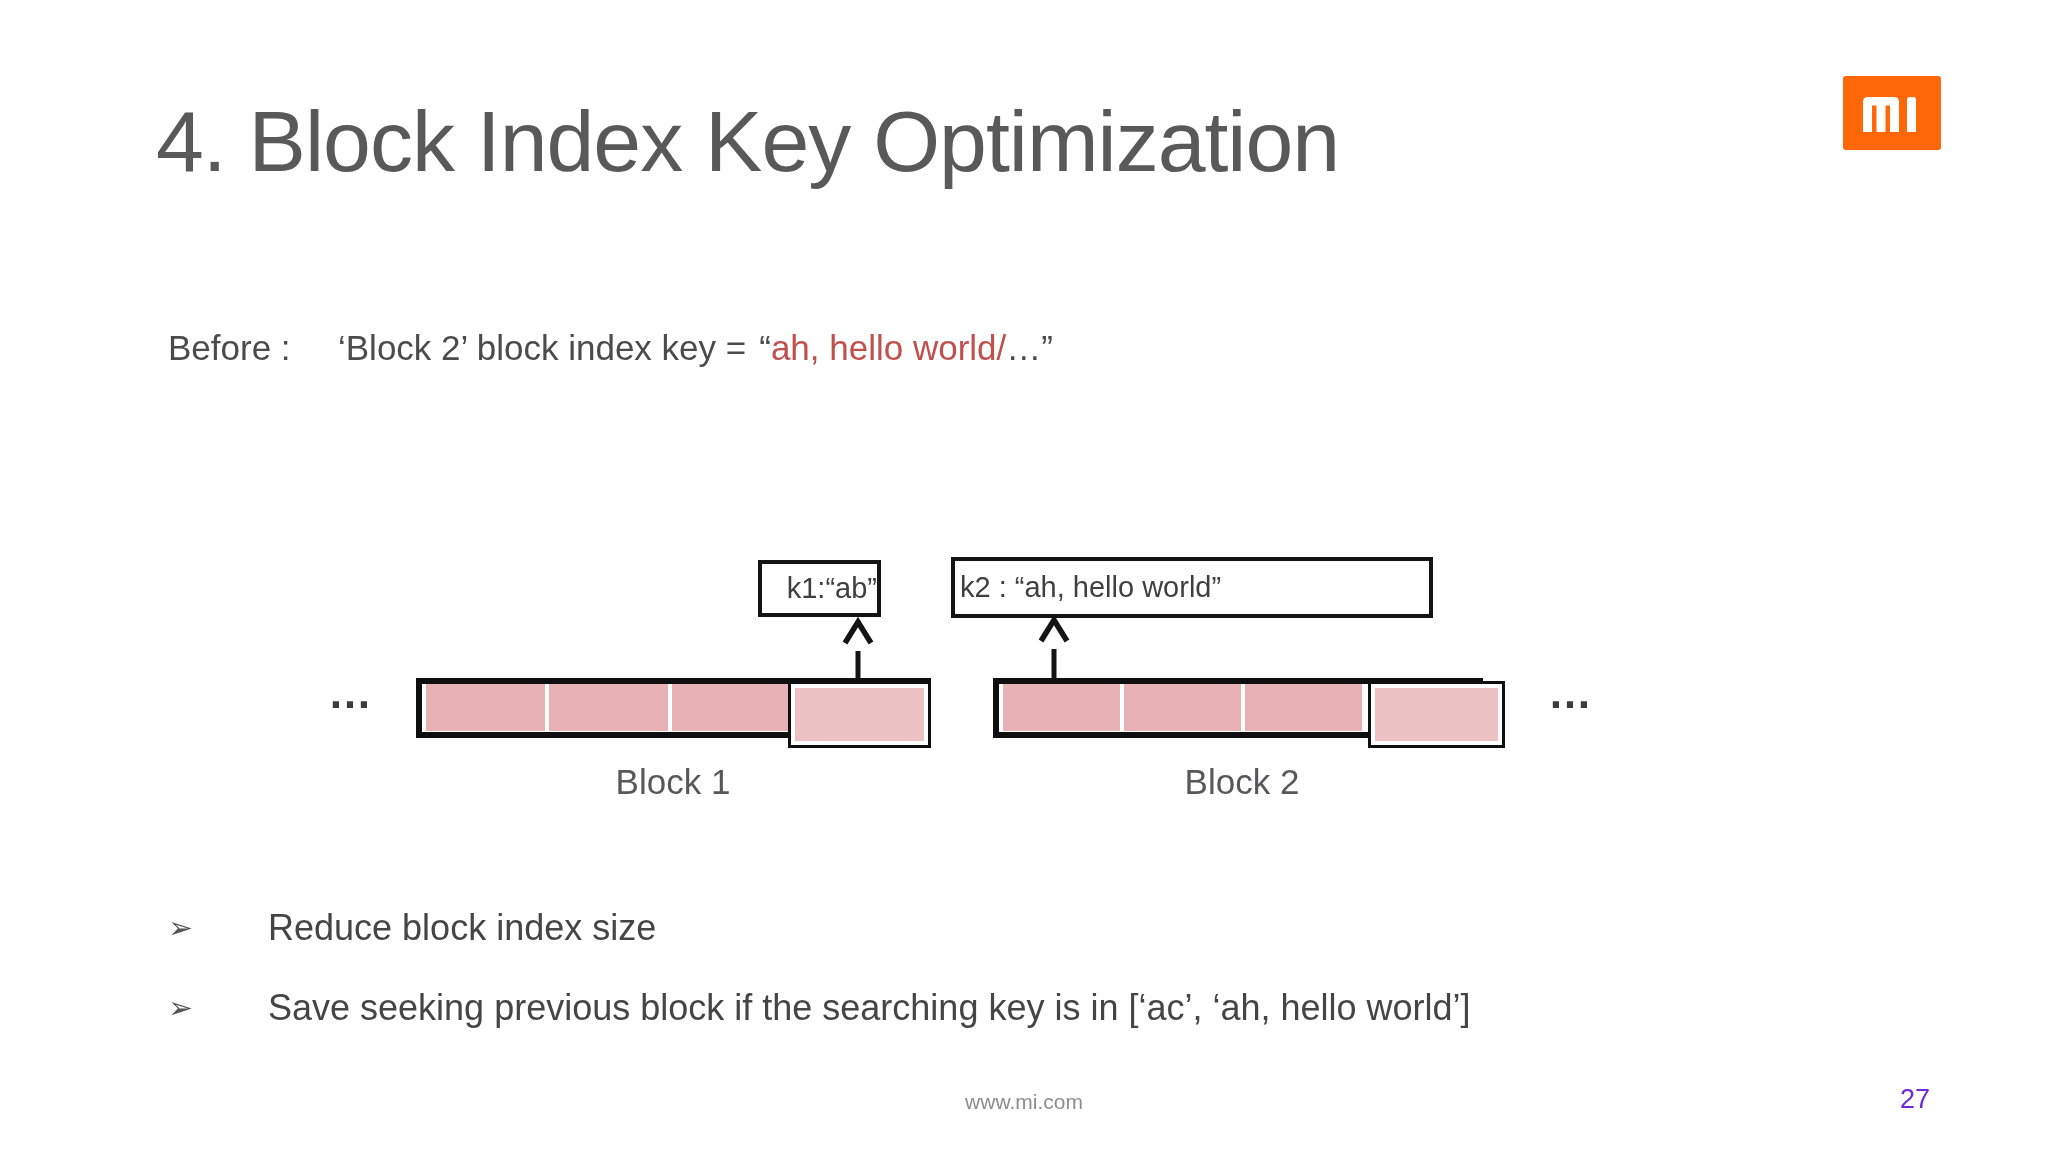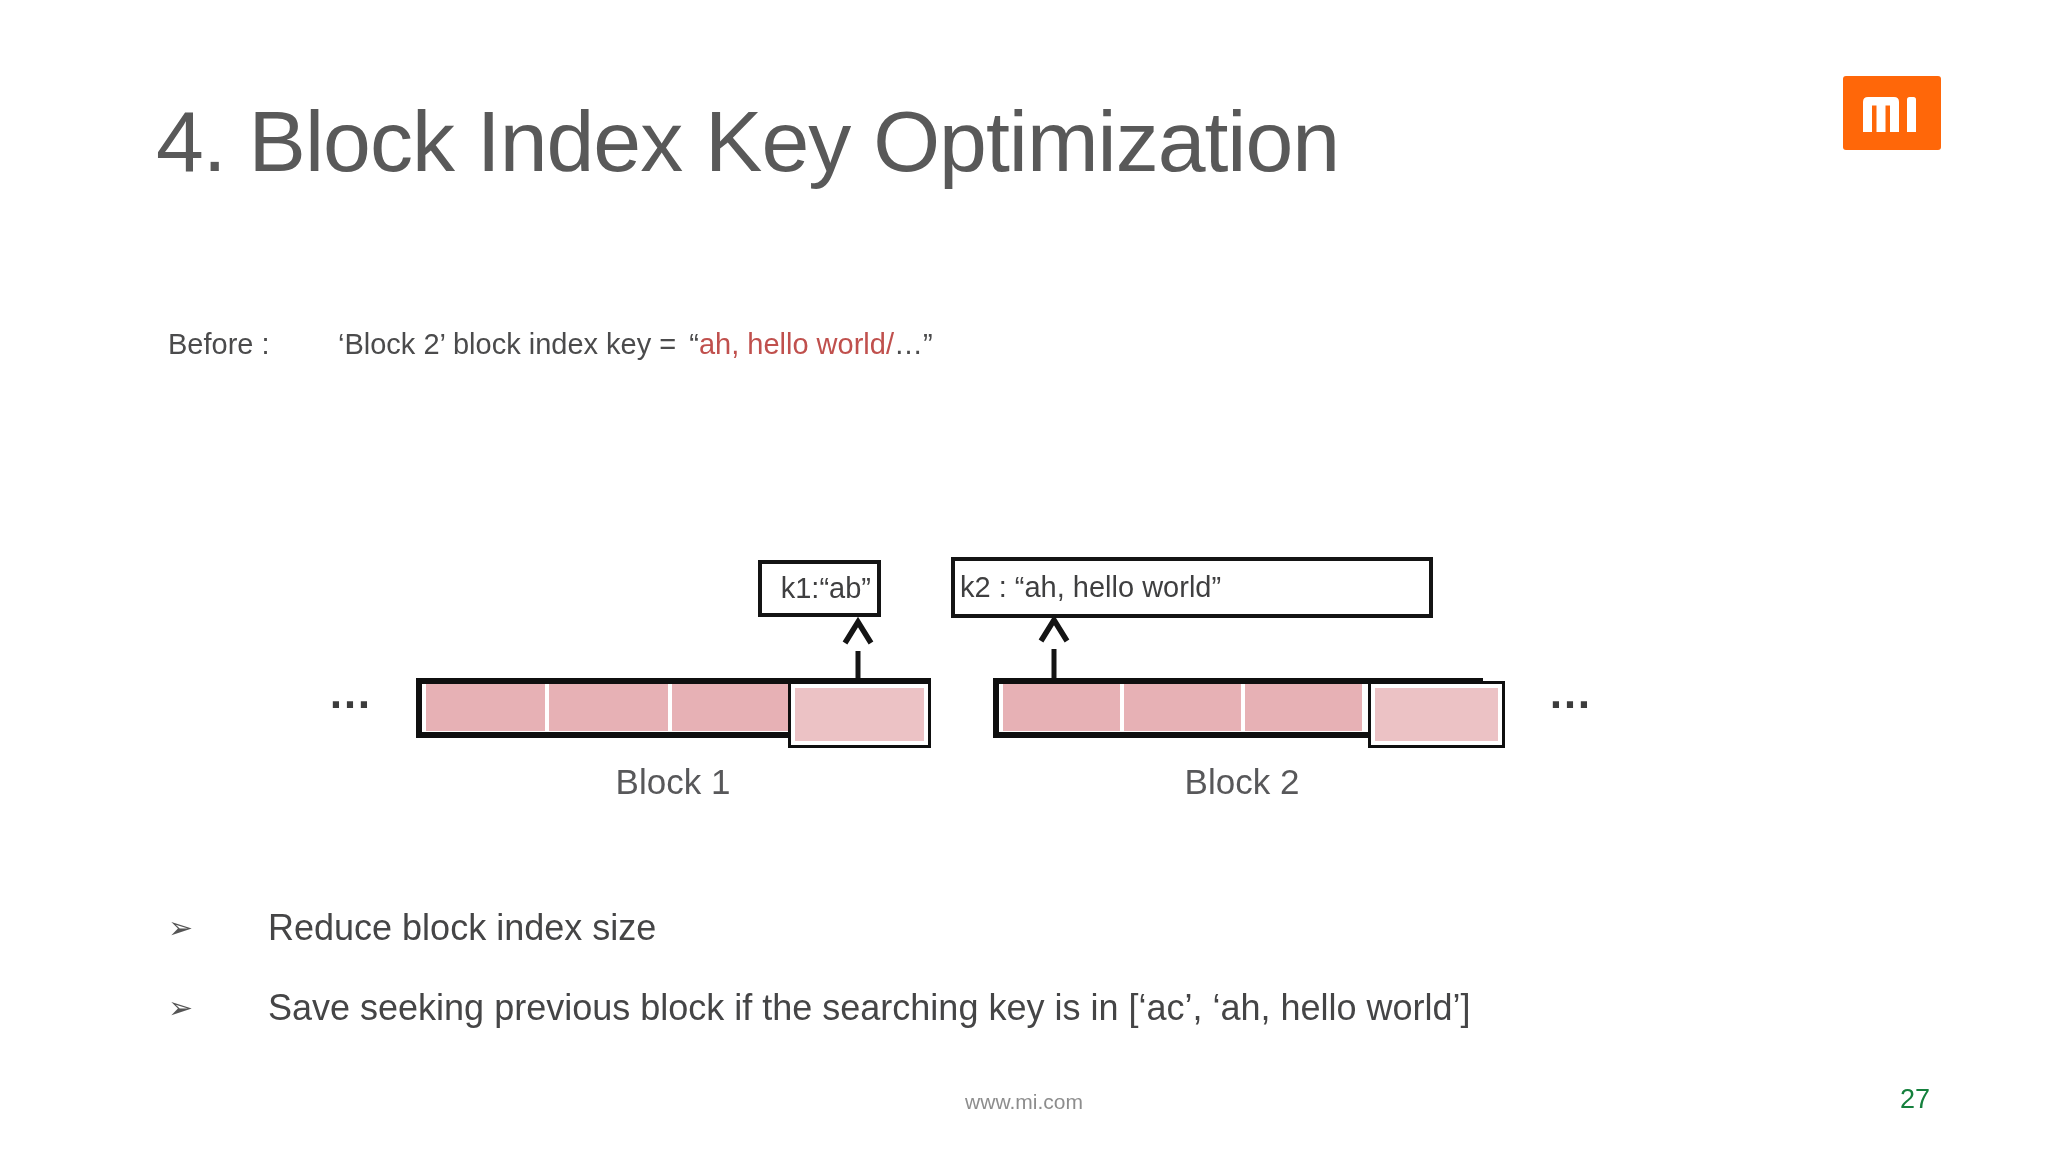--- a/index.html
+++ b/index.html
@@ -16,35 +16,35 @@
   }
   .mi-logo svg { display:block; }
 
   
   .title {
     position:absolute; left:156px; top:92px; width:1500px;
     font-size:86px; font-weight:400; color:#595959; letter-spacing:-1px;
   }
 
   
-  .kv-line { position:absolute; left:168px; font-size:29px; color:#4b4b4c; white-space:nowrap; }
+  .kv-line { position:absolute; left:168px; font-size:35px; color:#4b4b4c; white-space:nowrap; }
   .kv-line .lbl { display:inline-block; width:170px; }
   .kv-line .oq  { margin-left:13px; }
   .line-before { top:328px; }
   .line-now    { top:413px; }
   .red-text   { color:#c0504d; }
   .green-text { color:#4ca83d; }
 
   
   .key-box {
     position:absolute; border:4px solid #141414; background:#fff;
     font-size:29px; color:#3f3f40; white-space:nowrap;
     display:flex; align-items:center;
   }
-  .k1-box { left:758px; top:560px; width:123px; height:57px; justify-content:flex-end; padding-right:6px; }
+  .k1-box { left:758px; top:560px; width:123px; height:57px; justify-content:flex-end; padding-right:0; }
   .k2-box { left:951px; top:557px; width:482px; height:61px; justify-content:flex-start; padding-left:5px; }
 
   .up-arrow { position:absolute; width:44px; height:64px; }
 
   .block-rect {
     position:absolute; top:678px; height:60px; background:#ffffff; border:6px solid #0f0f0f;
   }
   .block1-rect { left:416px; width:515px; }
   .block2-rect { left:993px; width:490px; }
   .cell { position:absolute; top:684px; height:47px; background:#e7b1b5; }
@@ -84,21 +84,21 @@
   .bullet-1 { top:886px; }
   .bullet-2 { top:966px; }
 
   
   .footer-url {
     position:absolute; left:0; right:0; top:1090px; text-align:center;
     font-size:21px; color:#8d8d8d;
   }
   .page-number {
     position:absolute; left:1860px; top:1084px; width:70px; text-align:right;
-    font-size:27px; color:#15803d;
+    font-size:27px; color:#6d28d9;
   }
 </style>
 </head>
 <body>
 
 <div class="slide">
 
   <div class="mi-logo">
     <svg width="98" height="74" viewBox="0 0 98 74">
       <g fill="#ffffff">

